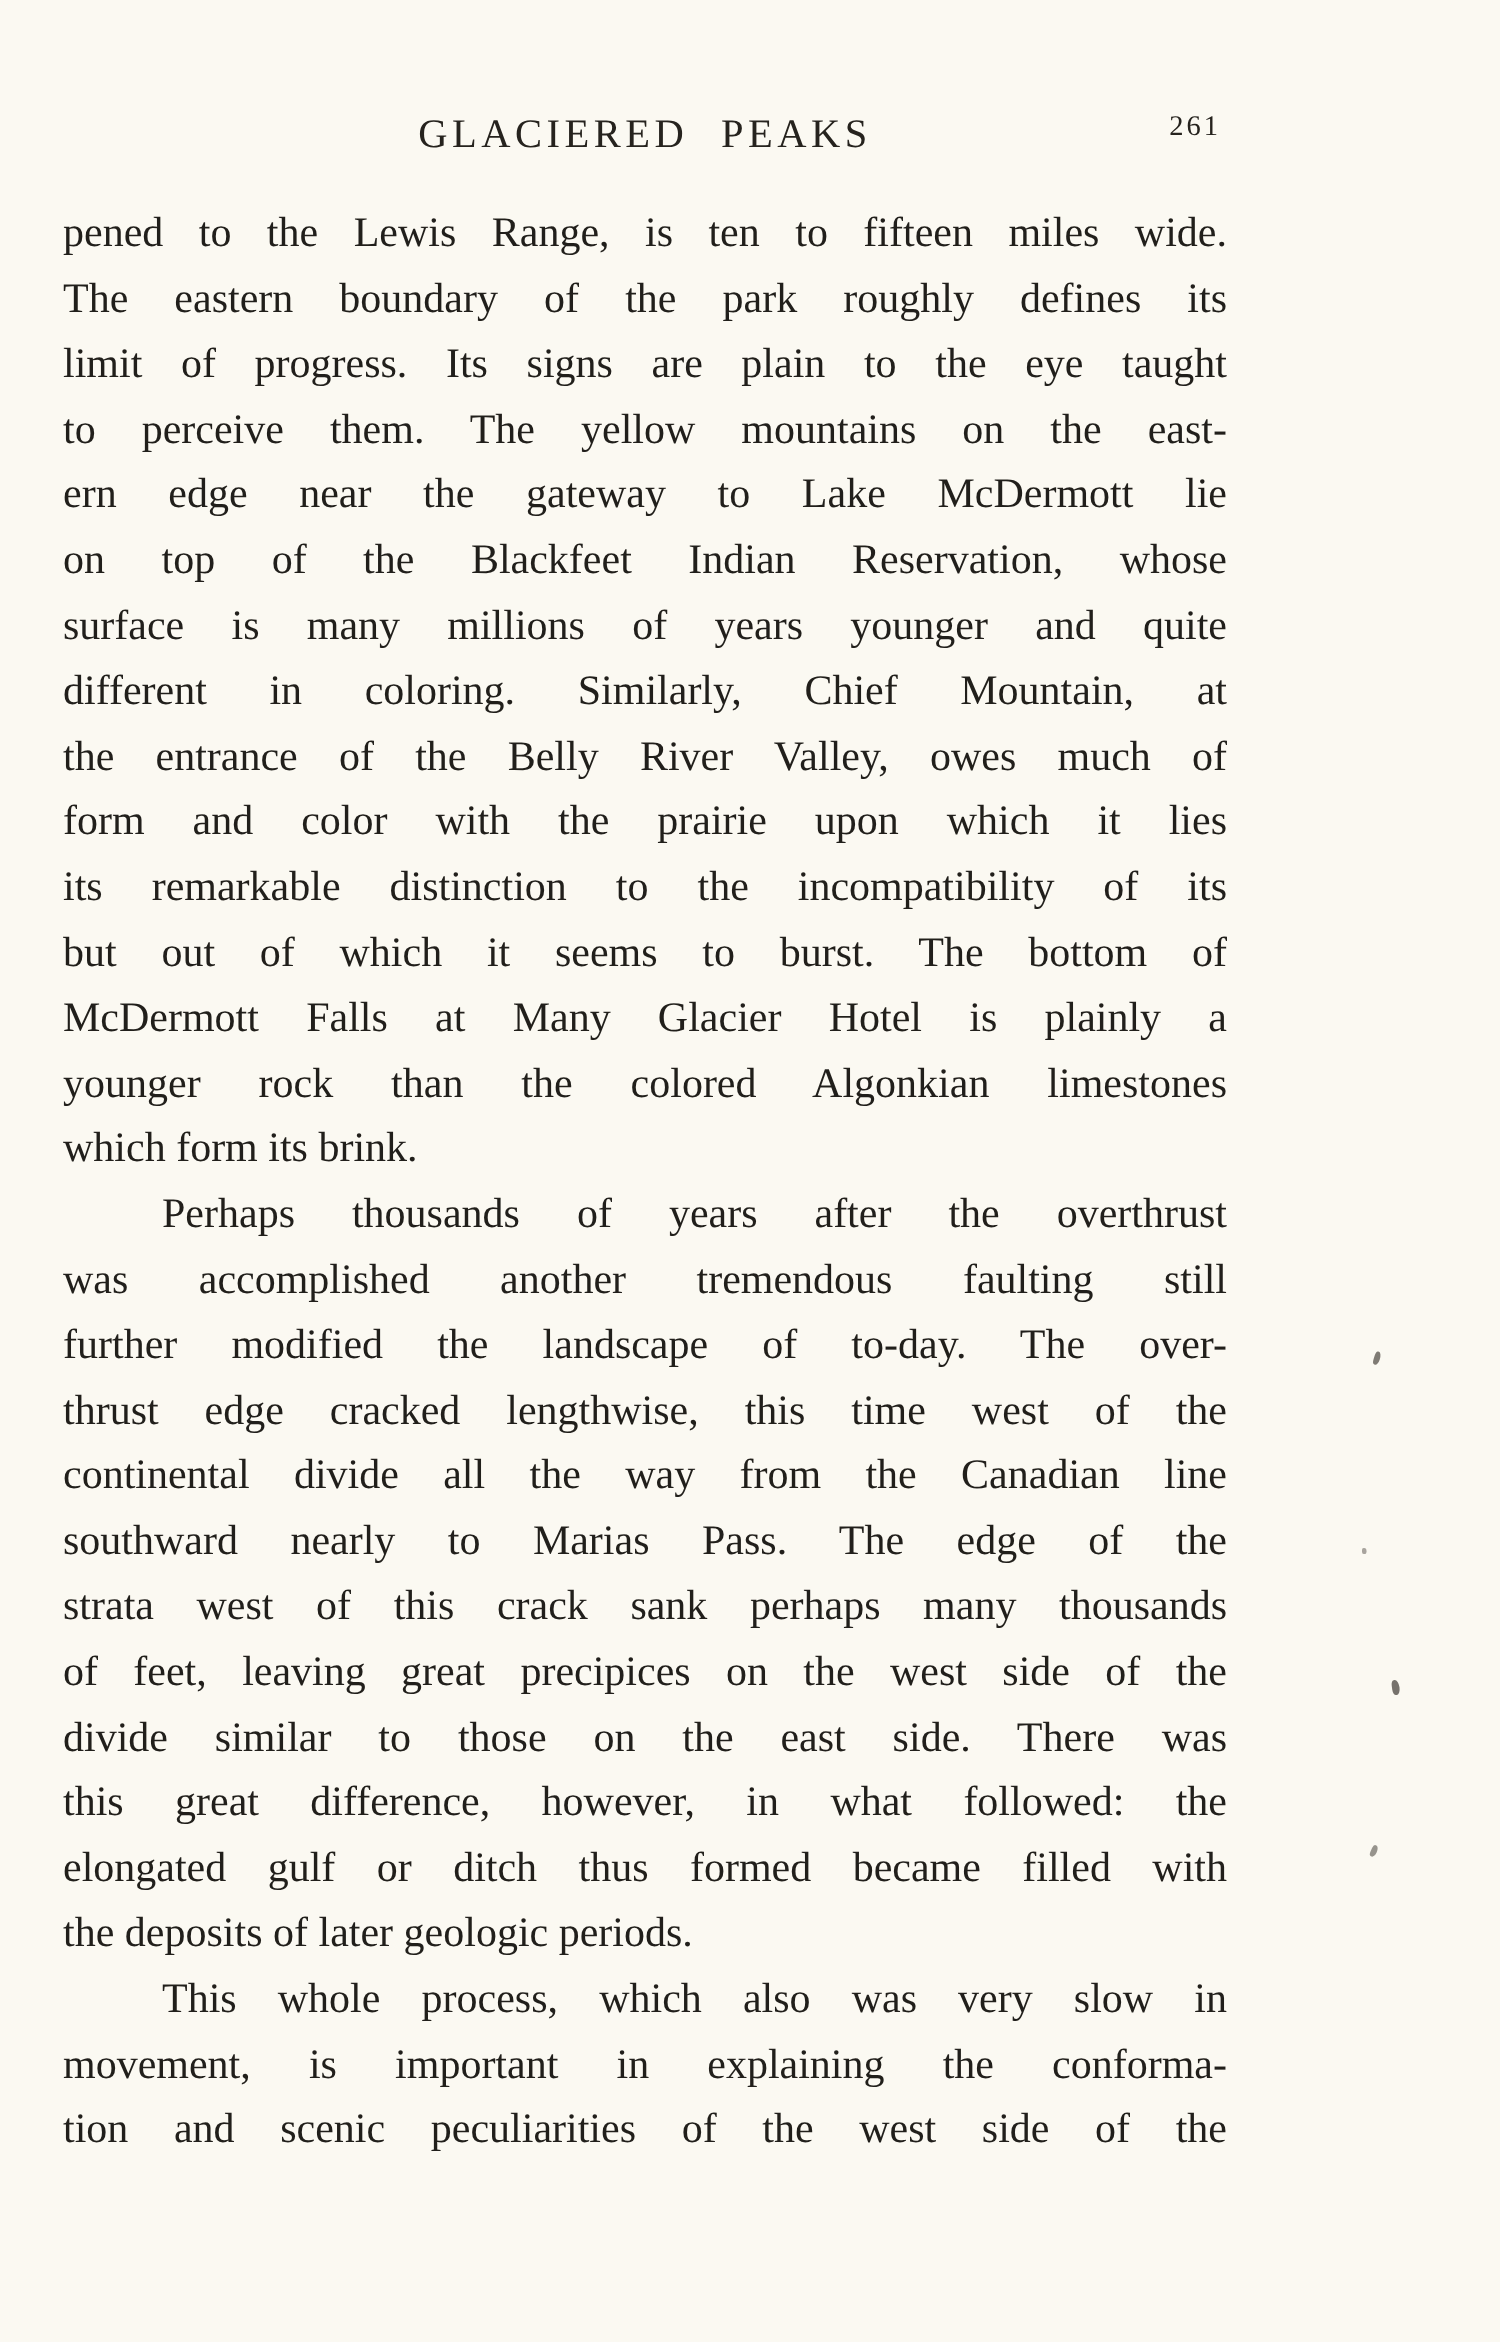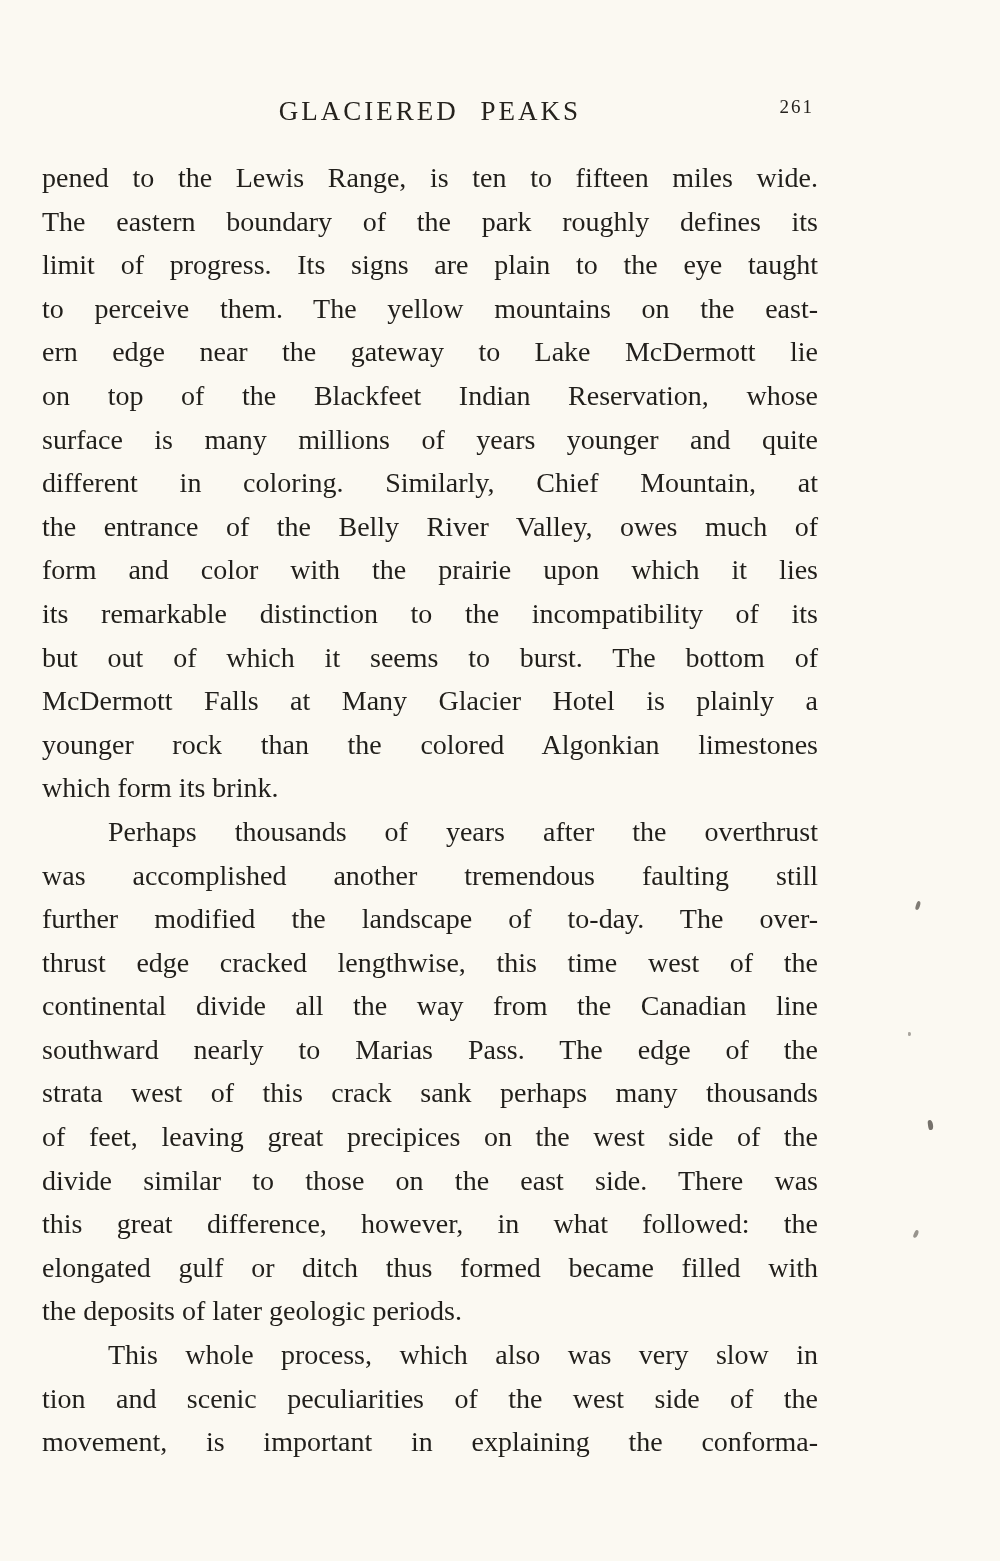--- a/index.html
+++ b/index.html
@@ -13,21 +13,20 @@
     font-family: "Liberation Serif", serif;
     color: #211f1b;
     position: relative;
     overflow: hidden;
   }
   .page {
     position: relative;
     width: 776px;
     padding: 74px 182px 0 42px;
     box-sizing: content-box;
-    margin-top: 22px;
   }
   .page-header {
     position: relative;
     height: 44px;
     margin-bottom: 16px;
   }
   .running-title {
     position: absolute;
     left: 0;
     right: 0;
@@ -110,22 +109,22 @@
         <div class="line">southward nearly to Marias Pass.  The edge of the</div>
         <div class="line">strata west of this crack sank perhaps many thousands</div>
         <div class="line">of feet, leaving great precipices on the west side of the</div>
         <div class="line">divide similar to those on the east side.  There was</div>
         <div class="line">this great difference, however, in what followed: the</div>
         <div class="line">elongated gulf or ditch thus formed became filled with</div>
         <div class="line last">the deposits of later geologic periods.</div>
       </div>
       <div class="paragraph">
         <div class="line indent">This whole process, which also was very slow in</div>
+        <div class="line">movement, is important in explaining the conforma-</div>
         <div class="line">tion and scenic peculiarities of the west side of the</div>
-        <div class="line">movement, is important in explaining the conforma-</div>
       </div>
     </div>
 </div>
 
 <div class="scan-speck" id="speck-1"></div>
 <div class="scan-speck" id="speck-2"></div>
 <div class="scan-speck" id="speck-3"></div>
 <div class="scan-speck" id="speck-4"></div>
 
 </body></html>

